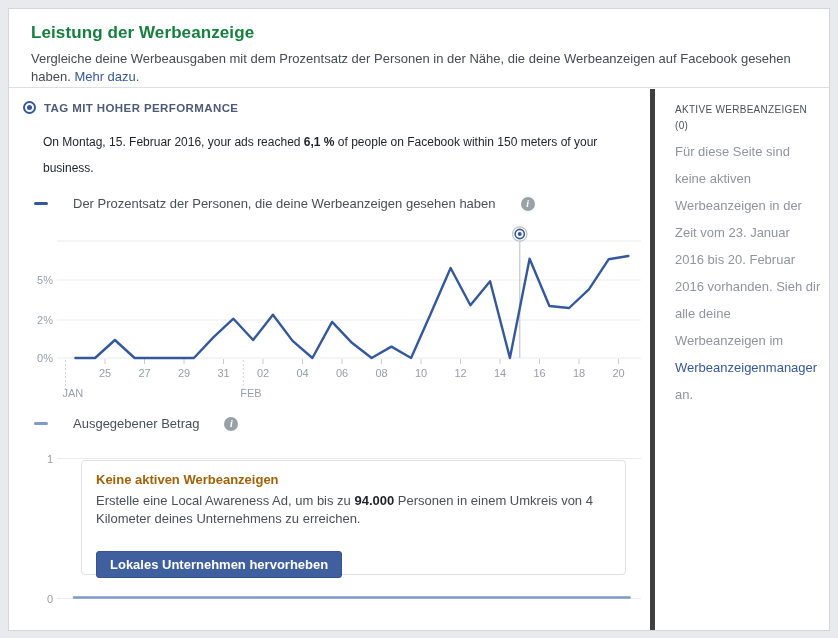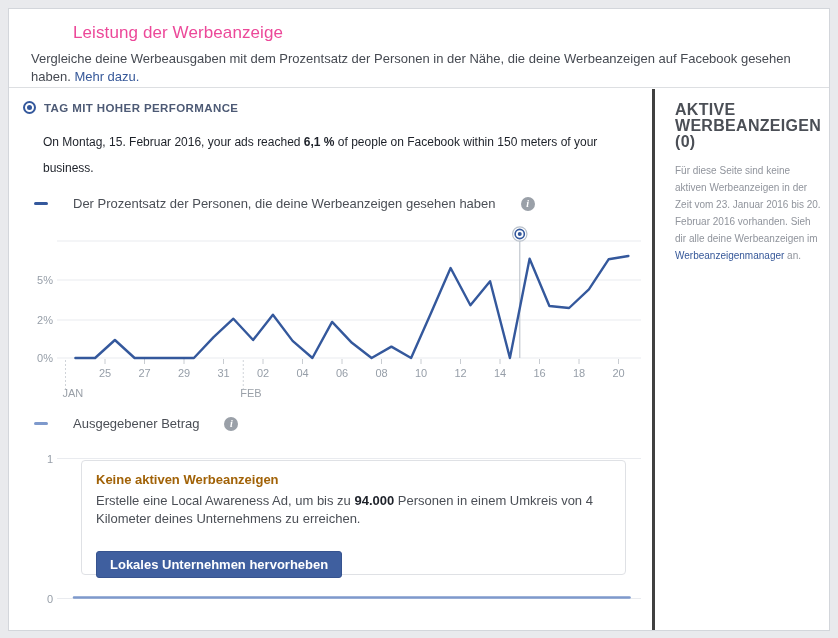--- a/index.html
+++ b/index.html
@@ -10,26 +10,26 @@
     color:#1d2129;
     position:relative;
   }
   .panel {
     position:absolute; left:8px; top:8px; width:822px; height:623px;
     background:#fff; border:1px solid #d3d6db;
   }
   
   .hdr { position:absolute; left:0; top:0; width:100%; height:79px;
          border-bottom:1px solid #dddfe2; padding:14px 22px 0 22px; }
-  .hdr h1 { font-size:17px; font-weight:400; color:#ec4899; letter-spacing:.1px;margin-left:42px; }
+  .hdr h1 { font-size:17px; font-weight:700; color:#15803d; letter-spacing:.1px; }
   .hdr p  { margin-top:7px; font-size:13px; line-height:18px; color:#464a52; width:772px; }
   a.lnk { color:#365899; text-decoration:none; cursor:pointer; }
   
   .main { position:absolute; left:0; top:80px; bottom:0; right:0; display:flex; }
-  .left { position:relative; width:652px; border-right:3px solid #404040;padding-left:9px; }
+  .left { position:relative; width:652px; border-right:5px solid #404040;padding-left:9px; }
   
   .radio-row { position:absolute; left:14px; top:12px; display:flex; align-items:center; gap:8px; cursor:pointer; }
   .radio { width:13px; height:13px; border:2px solid #34589c; border-radius:50%;
            display:flex; align-items:center; justify-content:center; background:#fff; }
   .radio .dot { width:5px; height:5px; background:#34589c; border-radius:50%; }
   .radio-lbl { font-size:11.5px; font-weight:bold; letter-spacing:.4px; color:#4d5a75; }
   .bigtext { position:absolute; left:34px; top:40px; width:592px;
              font-size:12px; line-height:26px; color:#1d2129; }
   .bigtext b { font-weight:bold; }
   
@@ -53,23 +53,23 @@
           background:#fff; border:1px solid #dfe1e5; border-radius:4px; }
   .card h3 { position:absolute; left:14px; top:11px; font-size:13px; font-weight:bold; color:#a16207; }
   .card p  { position:absolute; left:14px; top:31px; width:500px; font-size:13px; line-height:18px; color:#4b4f56; }
   .card p b { color:#1d2129;margin-top:38px; }
   .btn { position:absolute; left:14px; top:90px; height:27px; padding:0 13px;
          background:#3f5f9f; border:1px solid #36538f; border-radius:3px;
          color:#fff; font-size:13px; font-weight:bold; font-family:"Liberation Sans", sans-serif;
          cursor:pointer; }
   
   .sidebar { flex:1; padding:13px 8px 0 20px; }
-  .sb-title { font-size:16px; font-weight:bold; letter-spacing:.3px; color:#4b4f56;
+  .sb-title { font-size:10px; font-weight:normal; letter-spacing:.3px; color:#4b4f56;
               line-height:16px; width:145px; }
-  .sb-body { margin-top:12px; font-size:10px; line-height:17px; color:#90949c; width:146px; }
+  .sb-body { margin-top:4px; font-size:13px; line-height:27px; color:#90949c; width:146px; }
 </style>
 </head>
 <body>
 
 <div class="panel">
 
   <div class="hdr">
     <h1>Leistung der Werbeanzeige</h1>
     <p><span>Vergleiche deine Werbeausgaben mit dem Prozentsatz der Personen in der Nähe, die deine Werbeanzeigen auf Facebook gesehen haben.</span>
       <a class="lnk">Mehr dazu.</a></p>

